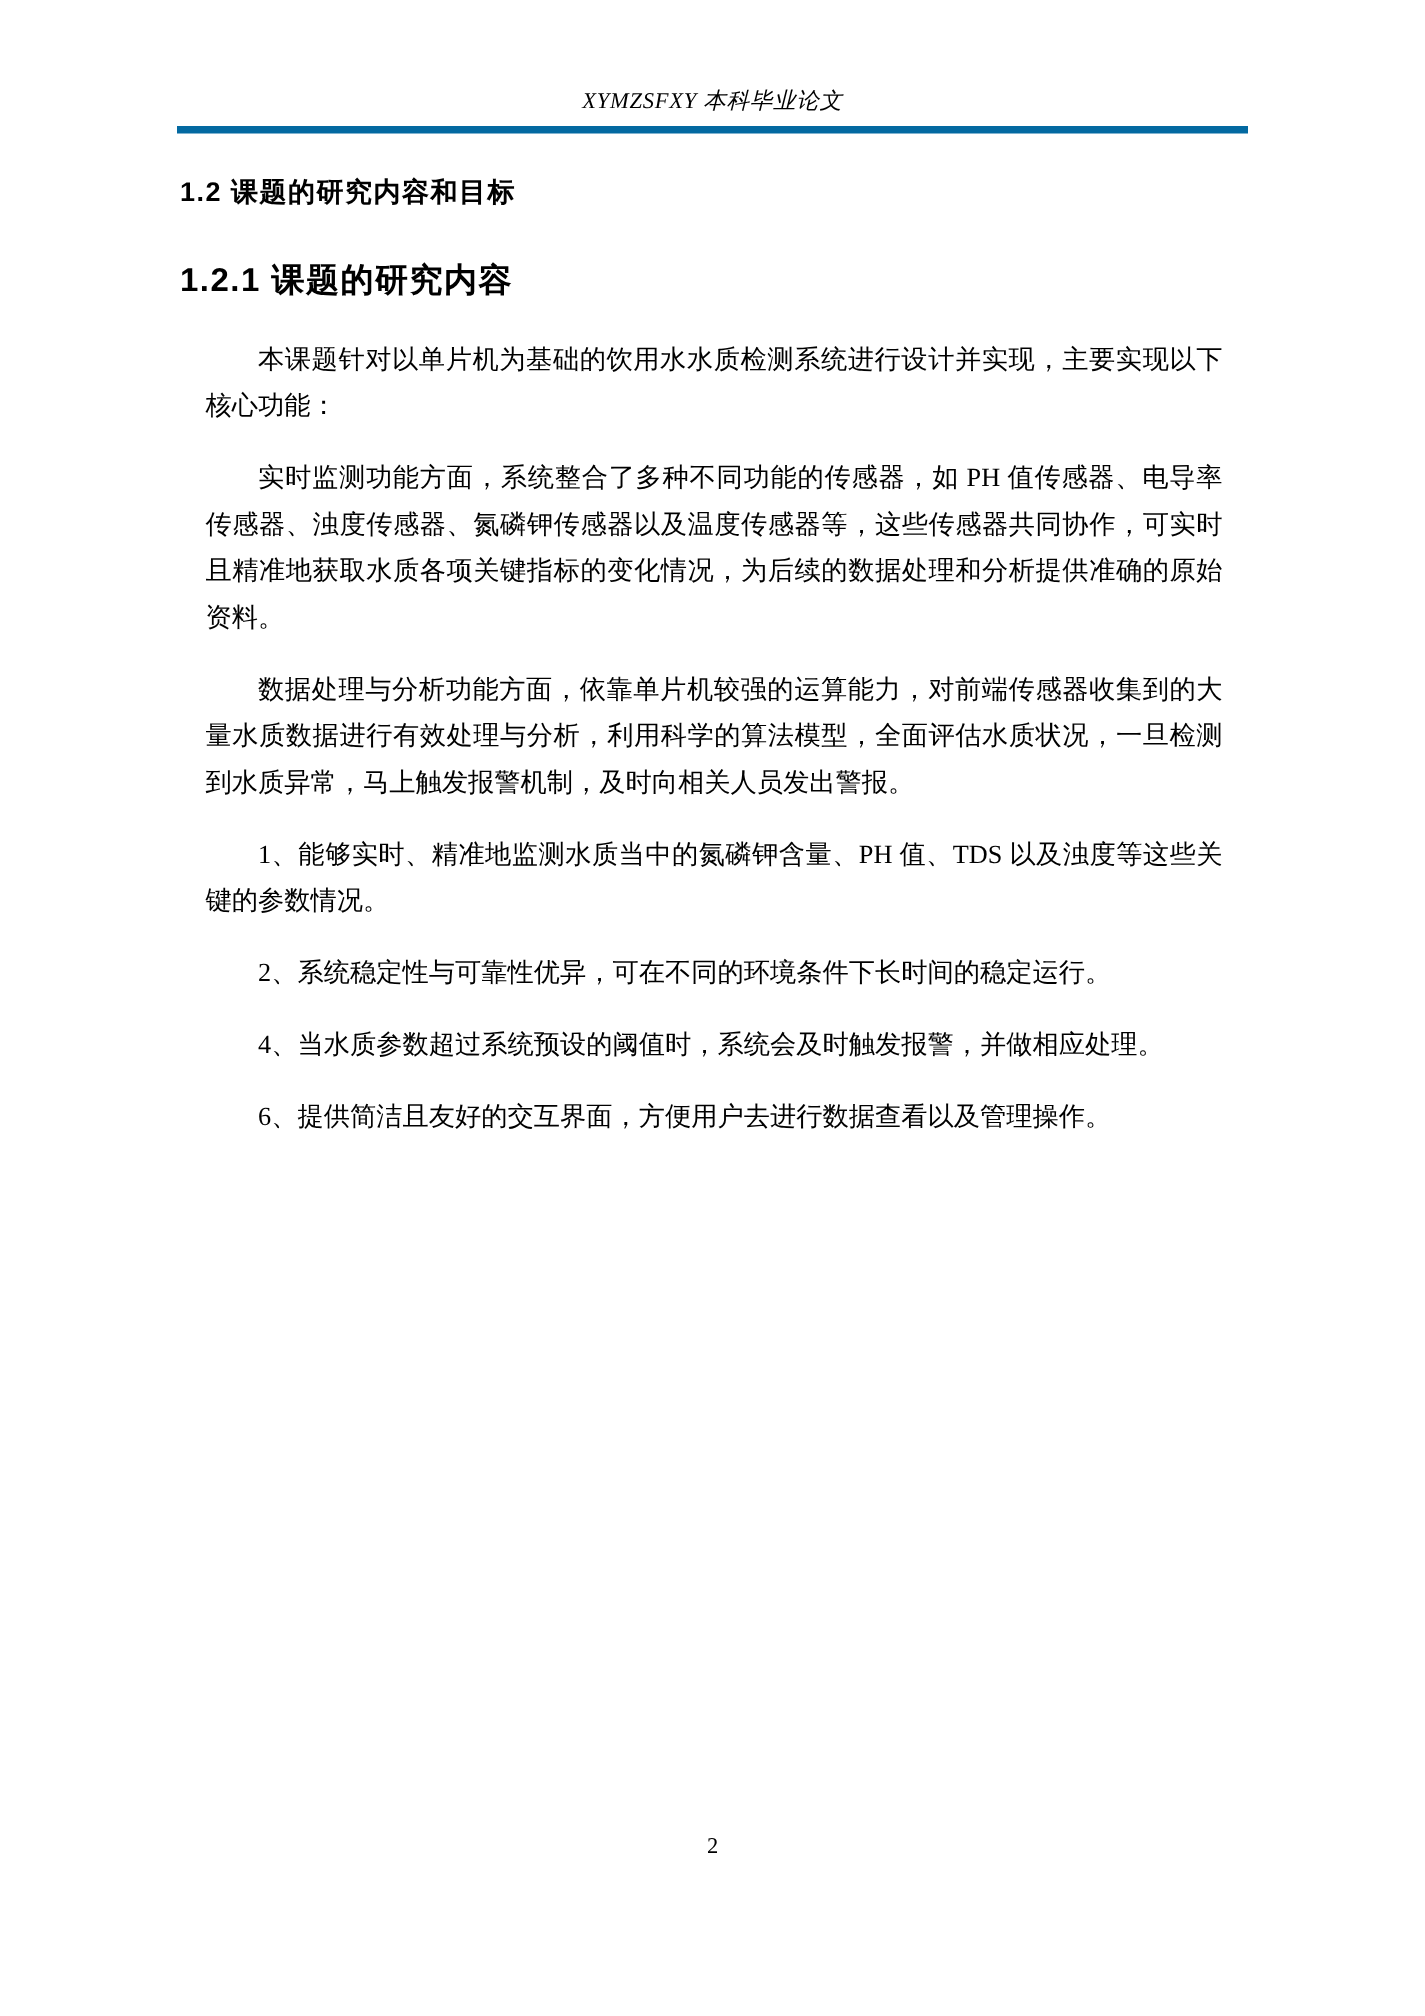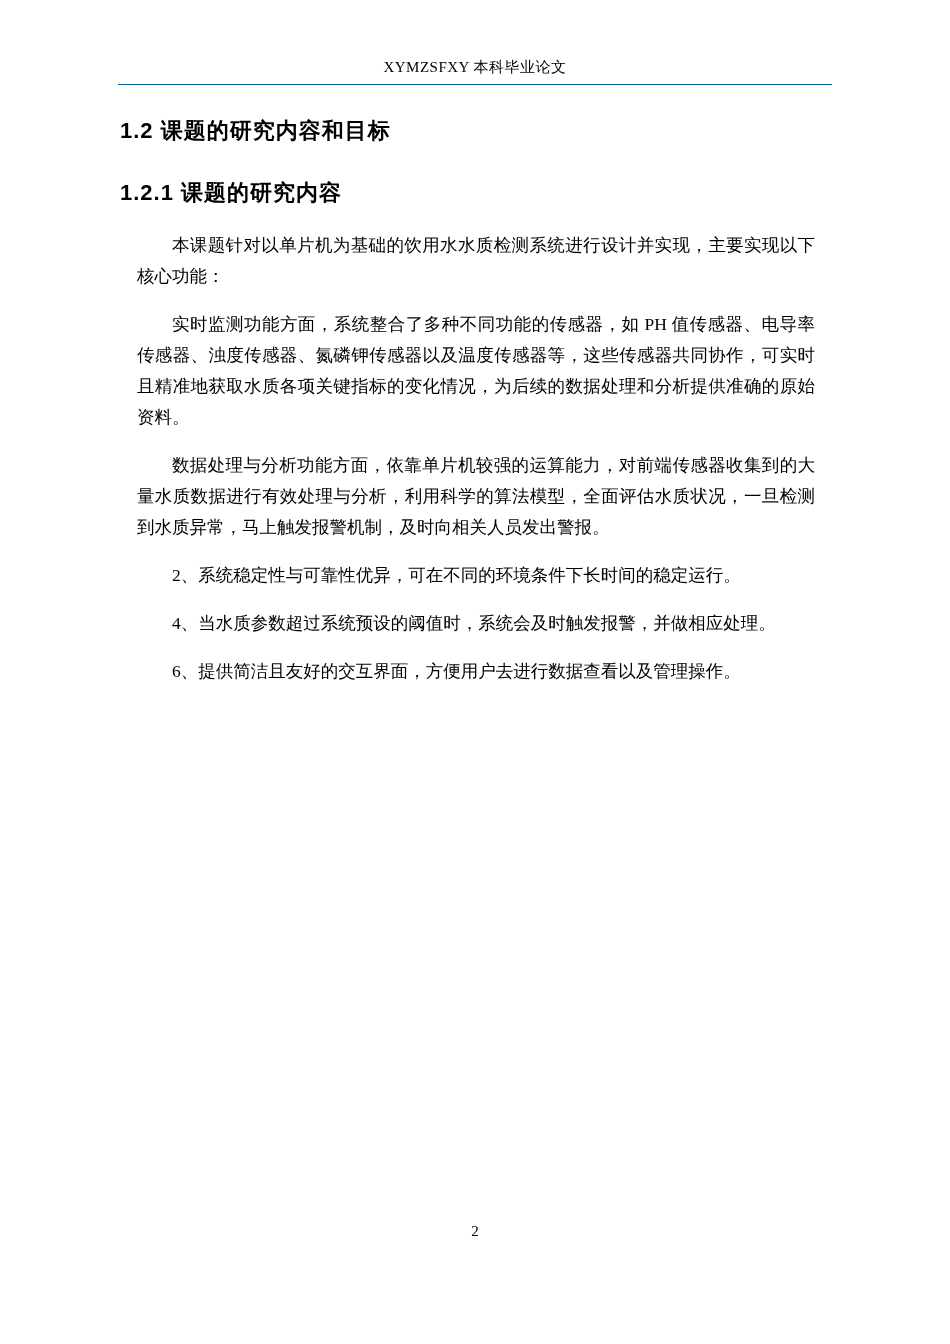--- a/index.html
+++ b/index.html
@@ -17,31 +17,32 @@
     top: 58px;
     left: 118px;
     right: 118px;
     text-align: center;
   }
   .header-title {
     display: block;
     font-size: 15px;
     letter-spacing: 0.5px;
     padding-bottom: 7px;
-    border-bottom: 1px solid #0369a1;
+    border-bottom: 5px solid #0369a1;
+    font-style: italic;
   }
   .content {
     position: absolute;
     top: 104px;
     left: 120px;
     right: 118px;
   }
   h1.section-title {
     font-family: "Liberation Sans", "DejaVu Sans", sans-serif;
-    font-size: 22px;
+    font-size: 18px;
     font-weight: bold;
     letter-spacing: 1px;
     margin-top: 12px;
   }
   h2.subsection-title {
     font-family: "Liberation Sans", "DejaVu Sans", sans-serif;
     font-size: 22px;
     font-weight: bold;
     letter-spacing: 1px;
     margin-top: 32px;
@@ -73,20 +74,21 @@
 </header>
 
 <main class="content">
   <h1 class="section-title">1.2 课题的研究内容和目标</h1>
 
   <h2 class="subsection-title">1.2.1 课题的研究内容</h2>
   <p>本课题针对以单片机为基础的饮用水水质检测系统进行设计并实现，主要实现以下核心功能：</p>
   <p>实时监测功能方面，系统整合了多种不同功能的传感器，如 PH 值传感器、电导率传感器、浊度传感器、氮磷钾传感器以及温度传感器等，这些传感器共同协作，可实时且精准地获取水质各项关键指标的变化情况，为后续的数据处理和分析提供准确的原始资料。</p>
   <p>数据处理与分析功能方面，依靠单片机较强的运算能力，对前端传感器收集到的大量水质数据进行有效处理与分析，利用科学的算法模型，全面评估水质状况，一旦检测到水质异常，马上触发报警机制，及时向相关人员发出警报。</p>
 
+  <p>1、能够实时、精准地监测水质当中的氮磷钾含量、PH 值、TDS 以及浊度等这些关键的参数情况。</p>
   <p>2、系统稳定性与可靠性优异，可在不同的环境条件下长时间的稳定运行。</p>
   <p>4、当水质参数超过系统预设的阈值时，系统会及时触发报警，并做相应处理。</p>
   <p>6、提供简洁且友好的交互界面，方便用户去进行数据查看以及管理操作。</p>
 </main>
 
 <footer class="page-footer">
   <span class="page-number">2</span>
 </footer>
 
 </body></html>

